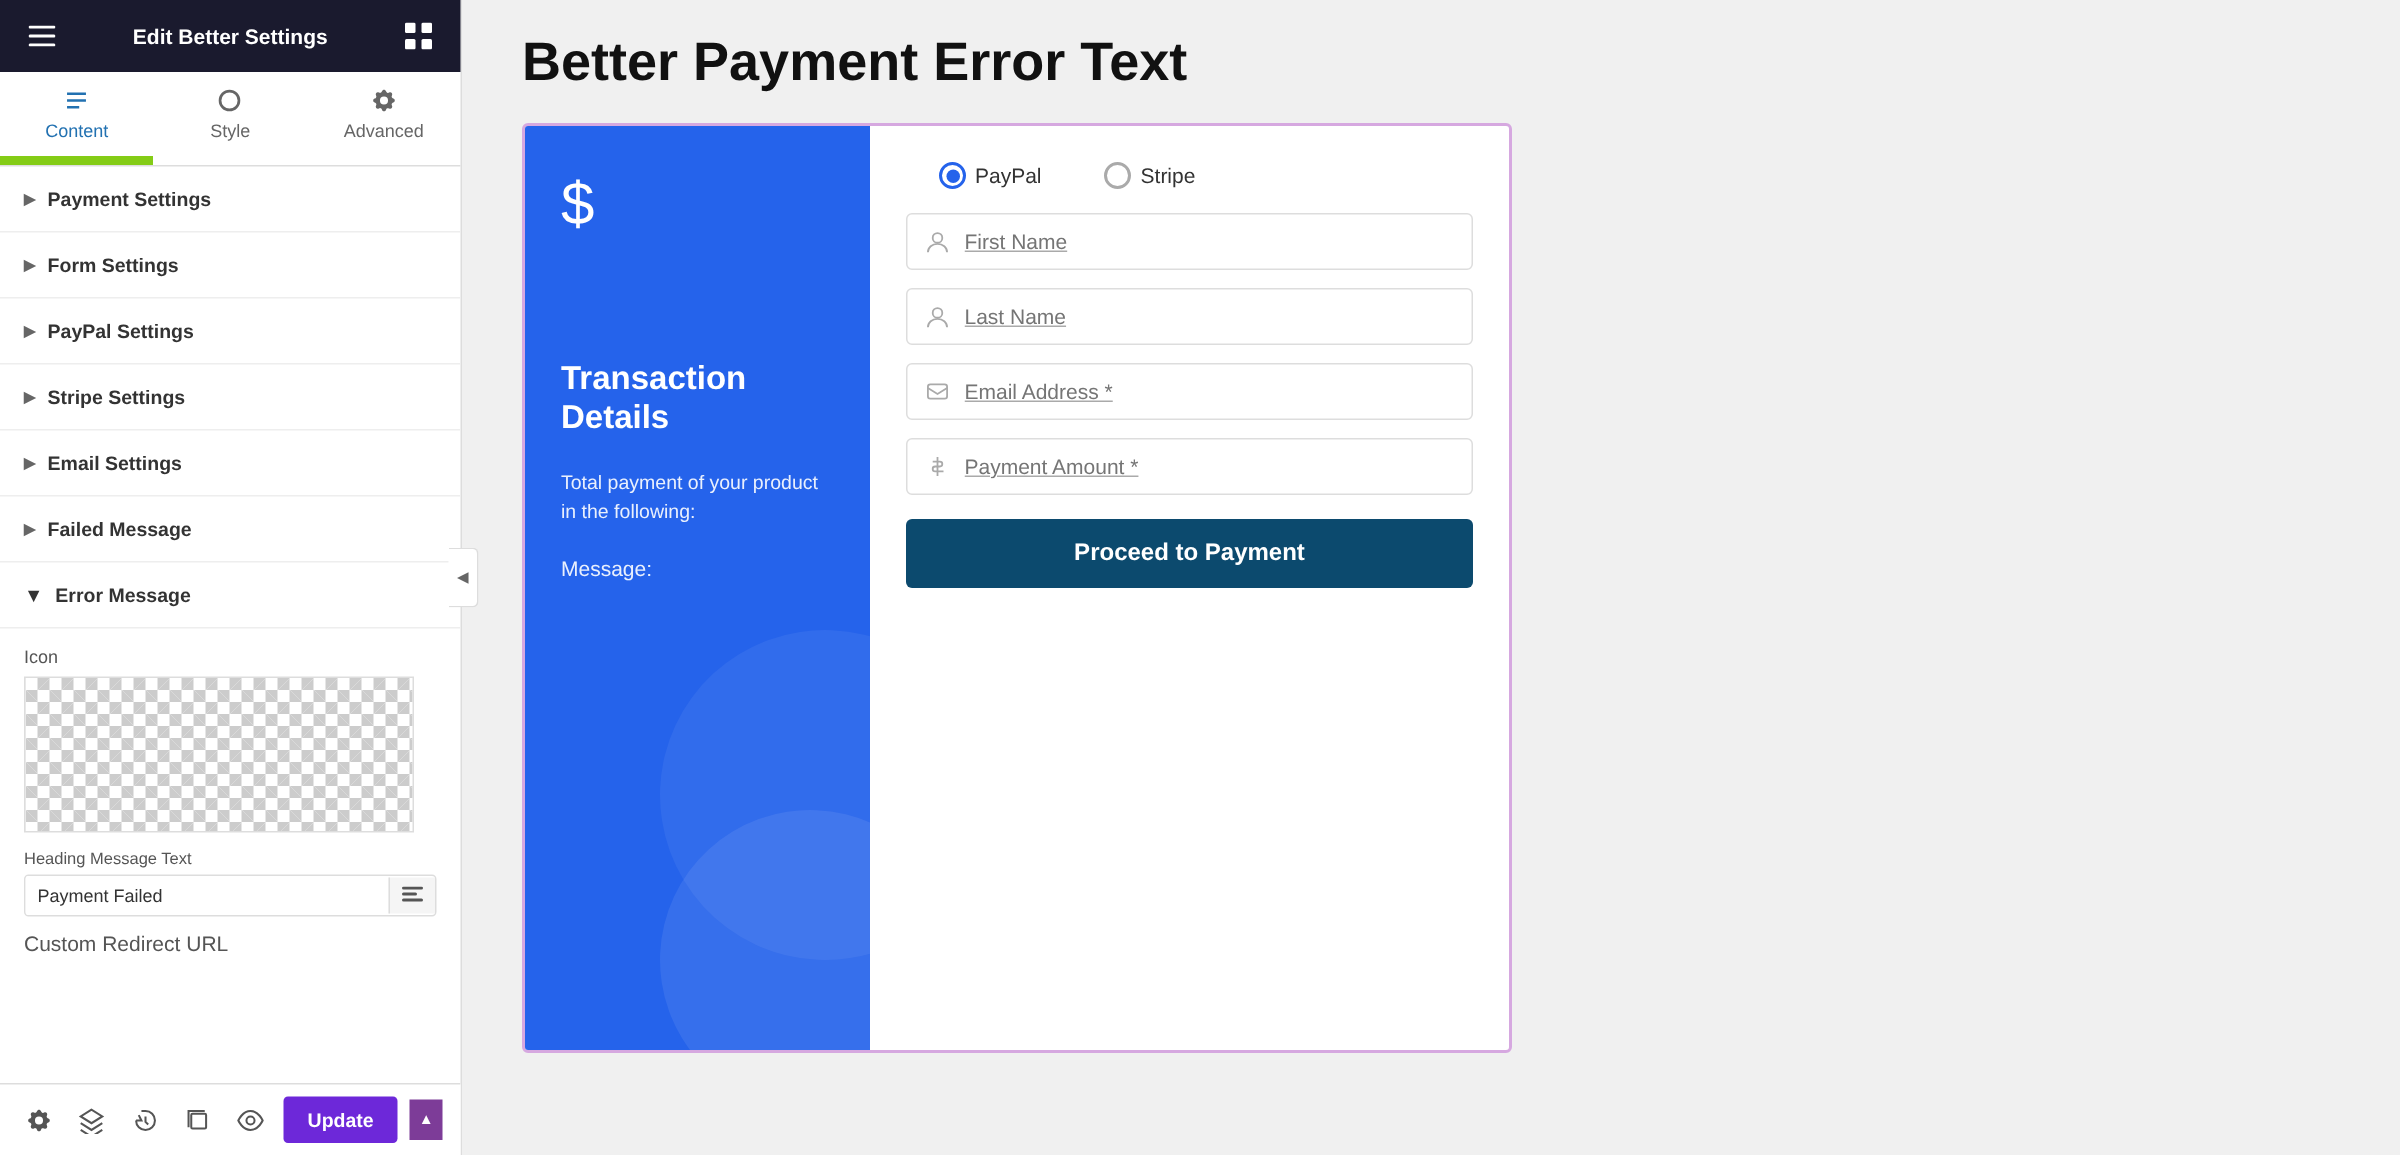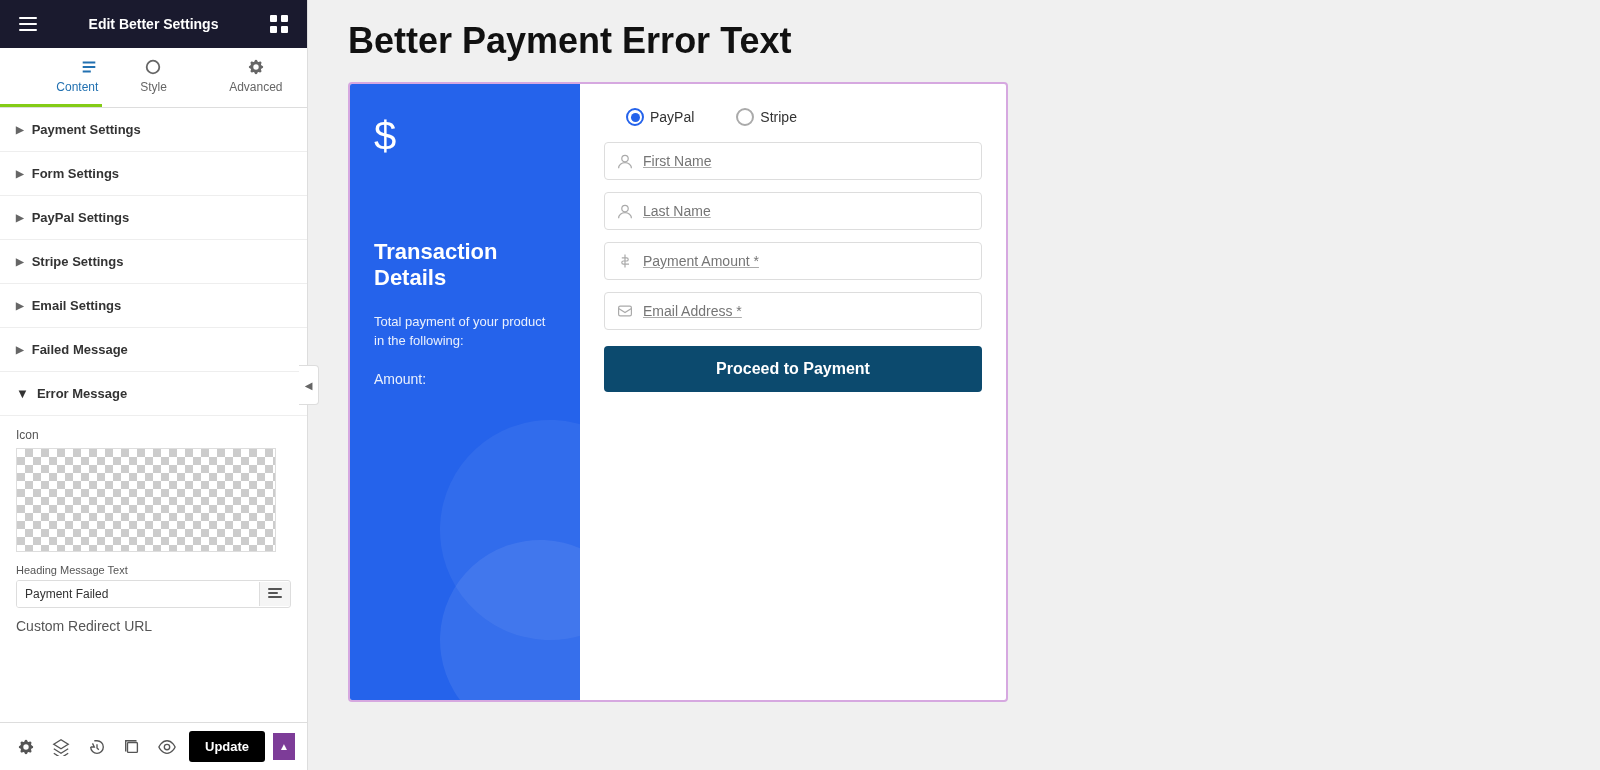--- a/index.html
+++ b/index.html
@@ -59,22 +59,21 @@
       padding: 10px 4px;
       cursor: pointer;
       font-size: 12px;
       color: #666;
       border-bottom: 3px solid transparent;
       gap: 4px;
     }
 
     .tab-item.active {
       color: #2271b1;
-      border-bottom: 3px solid #84cc16;
-      align-items: flex-end;
+      border-bottom: 6px solid #84cc16;
     }
 
     .tab-item svg {
       width: 18px;
       height: 18px;
     }
 
     .sidebar-content {
       flex: 1;
       overflow-y: auto;
@@ -211,21 +210,21 @@
       height: 28px;
       display: flex;
       align-items: center;
       justify-content: center;
       cursor: pointer;
       color: #555;
     }
 
     .update-btn {
       margin-left: auto;
-      background: #000000;
+      background: #6d28d9;
       color: #fff;
       border: none;
       padding: 8px 16px;
       font-size: 13px;
       font-weight: 600;
       cursor: pointer;
       border-radius: 3px;
     }
 
     .update-arrow {
@@ -551,21 +550,21 @@
 <div class="main-content">
 
   <h1 class="page-title">Better Payment Error Text</h1>
 
   <div class="payment-widget">
 
     <div class="widget-left">
       <div class="dollar-icon">$</div>
       <div class="transaction-title">Transaction Details</div>
       <div class="transaction-desc">Total payment of your product in the following:</div>
-      <div class="amount-label">Amount:</div>
+      <div class="amount-label">Message:</div>
     </div>
 
     <div class="widget-right">
 
       <div class="payment-options">
         <label class="radio-option">
           <div class="radio-circle selected"></div>
           <span>PayPal</span>
         </label>
         <label class="radio-option">
@@ -585,31 +584,31 @@
       <div class="form-input">
         <svg width="16" height="16" viewBox="0 0 20 20" fill="none" stroke="#aaa" stroke-width="1.5">
           <circle cx="10" cy="7" r="4"></circle>
           <path d="M2 19c0-4 3.6-7 8-7s8 3 8 7"></path>
         </svg>
         <input type="text" placeholder="Last Name" style="">
       </div>
 
       <div class="form-input">
         <svg width="16" height="16" viewBox="0 0 20 20" fill="none" stroke="#aaa" stroke-width="1.5">
-          <path d="M10 2v16M6 6h6a2 2 0 010 4H8a2 2 0 000 4h7"></path>
-        </svg>
-        <input type="text" placeholder="Payment Amount *" style="">
-      </div>
-
-      <div class="form-input">
-        <svg width="16" height="16" viewBox="0 0 20 20" fill="none" stroke="#aaa" stroke-width="1.5">
           <rect x="2" y="4" width="16" height="12" rx="2"></rect>
           <path d="M2 7l8 5 8-5"></path>
         </svg>
         <input type="text" placeholder="Email Address *" style="">
       </div>
 
+      <div class="form-input">
+        <svg width="16" height="16" viewBox="0 0 20 20" fill="none" stroke="#aaa" stroke-width="1.5">
+          <path d="M10 2v16M6 6h6a2 2 0 010 4H8a2 2 0 000 4h7"></path>
+        </svg>
+        <input type="text" placeholder="Payment Amount *" style="">
+      </div>
+
       <button class="proceed-btn">Proceed to Payment</button>
 
     </div>
   </div>
 
 </div>
 
 </body></html>

